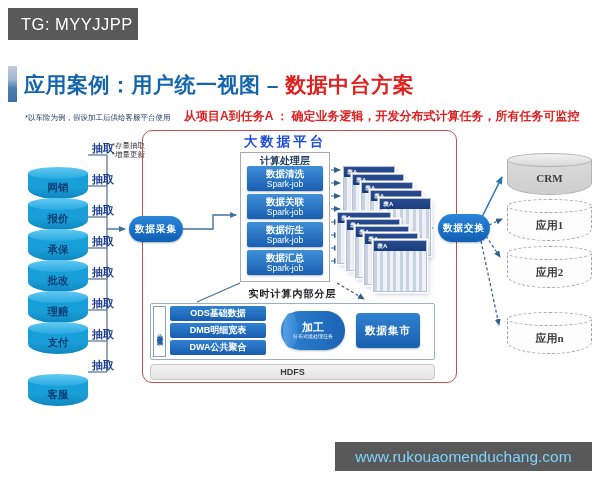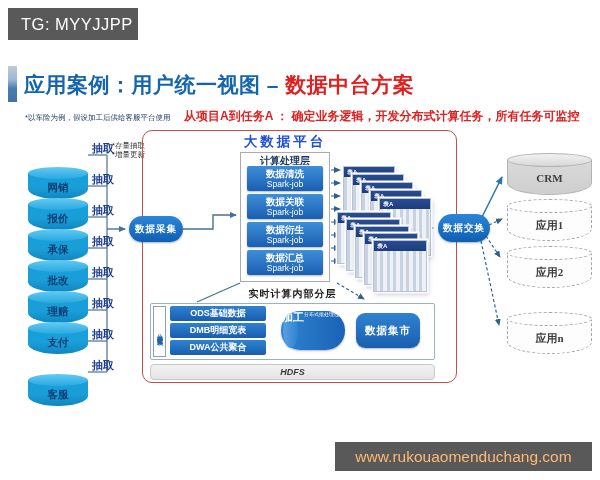--- a/index.html
+++ b/index.html
@@ -84,36 +84,36 @@
     background:#fff; border:1px solid #9bb0c6; border-radius:2px; }
   .dim-strip { position:absolute; left:153px; top:306px; width:13px; height:51px;
     background:#fff; border:1px solid #8aa0b8; display:flex; align-items:center; justify-content:center;
     writing-mode:vertical-rl; text-orientation:upright; font-size:6px; font-weight:bold;
     color:#1d5fa8; letter-spacing:1px; line-height:13px; }
   .dwlayer { position:absolute; left:170px; width:96px; height:15px; border-radius:2px;
     background:linear-gradient(180deg,#2f82d0,#195db0); color:#fff; font-weight:bold; font-size:9px;
     display:flex; align-items:center; justify-content:center; }
   .proc-cyl { position:absolute; left:281px; top:311px; width:64px; height:39px; border-radius:19px;
     background:linear-gradient(90deg,#2f83d2,#1b62b4); color:#fff; text-align:center;
-    display:flex; flex-direction:row; justify-content:center; box-shadow:0 1px 2px rgba(0,30,80,.3); }
+    display:flex; flex-direction:column; justify-content:center; box-shadow:0 1px 2px rgba(0,30,80,.3); }
   .proc-cyl::before { content:""; position:absolute; left:2px; top:2px; bottom:2px; width:15px;
     border-radius:50%; background:linear-gradient(90deg,#5aa0e2,#2f83d2); }
   .proc-cyl .pn { position:relative; font-size:11px; font-weight:bold; line-height:12px; }
   .proc-cyl .ps { position:relative; font-size:5px; line-height:7px; }
-  .mart { position:absolute; left:356px; top:313px; width:64px; height:35px; border-radius:9px;
+  .mart { position:absolute; left:356px; top:313px; width:64px; height:35px; border-radius:4px;
     background:linear-gradient(180deg,#2f82d0,#1a5fb0); color:#fff; font-weight:bold; font-size:10.5px;
     display:flex; align-items:center; justify-content:center; letter-spacing:1px;
     box-shadow:0 1px 2px rgba(0,30,80,.3); }
   .hdfs { position:absolute; left:150px; top:364px; width:285px; height:16px;
     background:linear-gradient(180deg,#f2f2f2,#e4e4e4); border:1px solid #c8c8c8; border-radius:4px;
-    text-align:center; font-weight:bold; font-size:9px; color:#3a3a3a; line-height:14px;font-style:italic; }
+    text-align:center; font-weight:bold; font-size:9px; color:#3a3a3a; line-height:14px; }
 
   
   .site-bar { position:absolute; left:335px; top:442px; width:257px; height:29px;
-    background:#595959; color:#fdba74; font-size:15.5px; display:flex; align-items:center; justify-content:center; }
+    background:#595959; color:#7dd3fc; font-size:15.5px; display:flex; align-items:center; justify-content:center; }
 
   .connectors { position:absolute; left:0; top:0; pointer-events:none; }
 </style>
 </head>
 <body>
 
 <div id="stage">
 
   <svg class="connectors" width="600" height="480" viewBox="0 0 600 480">
     <defs>

